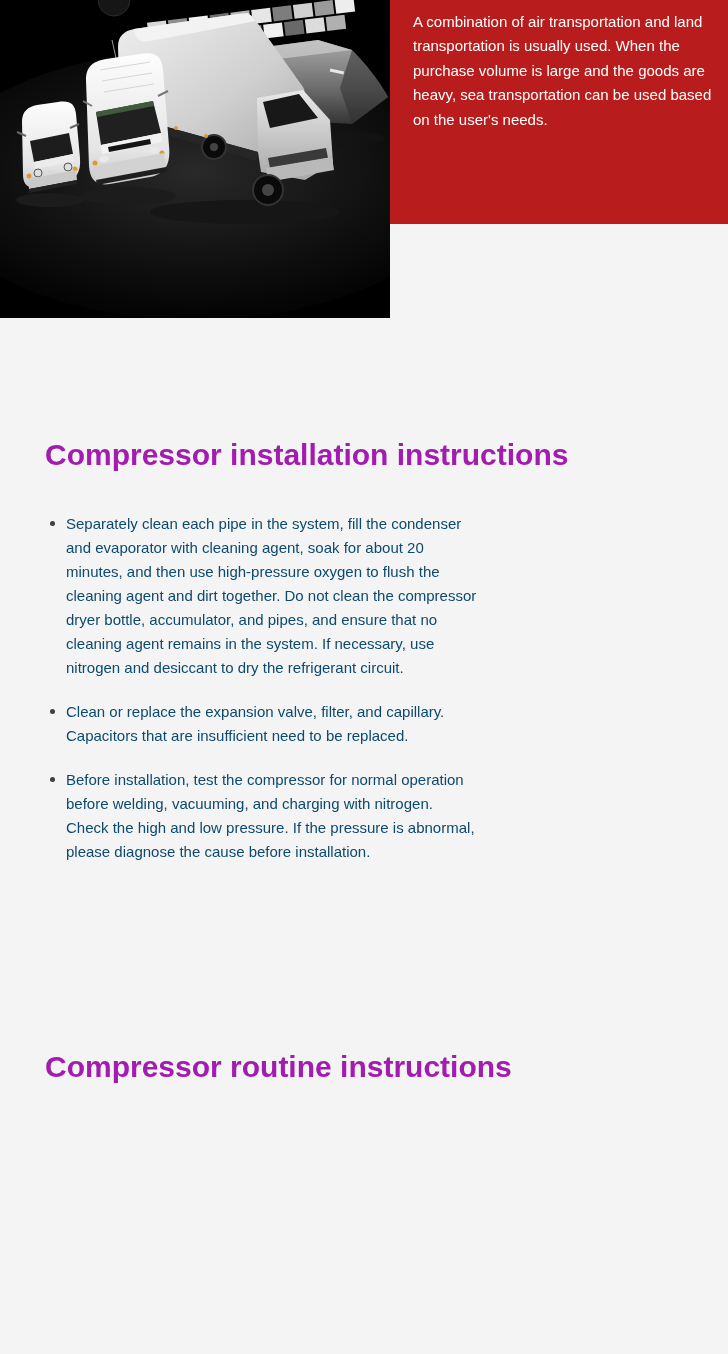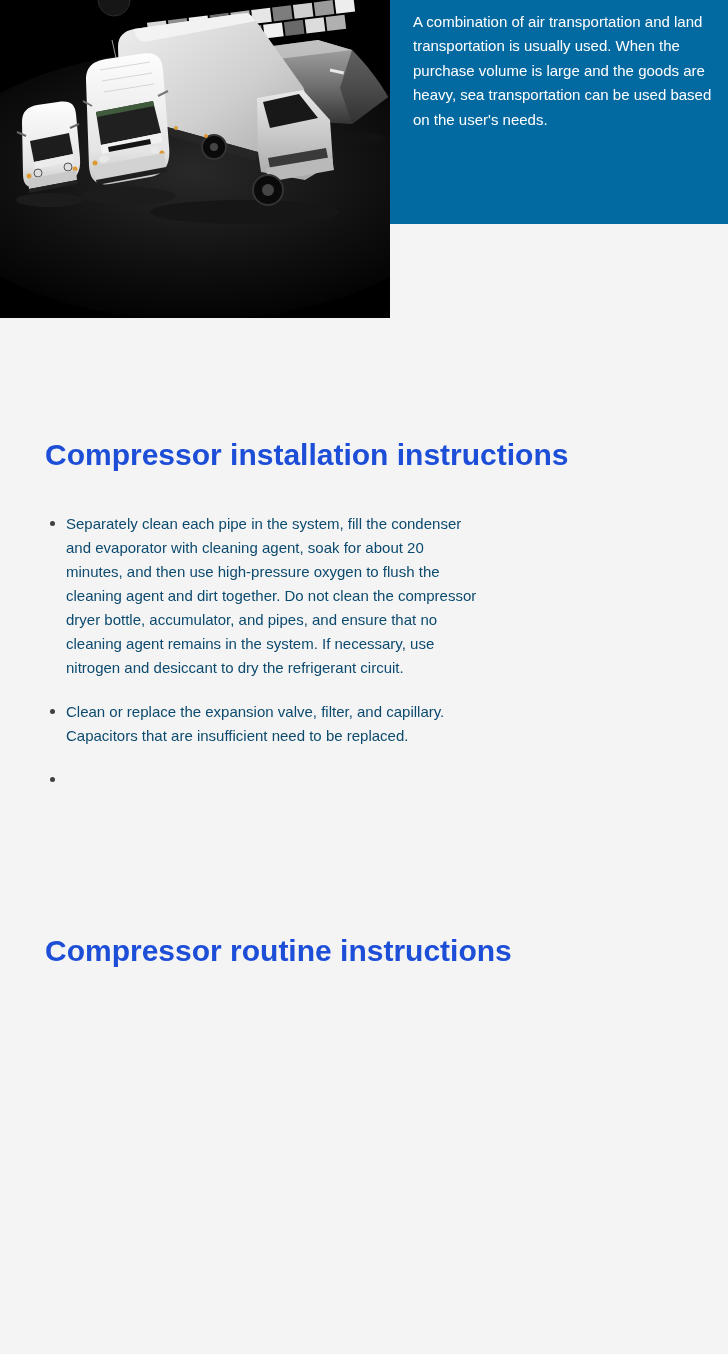--- a/index.html
+++ b/index.html
@@ -10,21 +10,21 @@
     overflow: hidden;
     background: #f4f4f4;
     font-family: "Liberation Sans", sans-serif;
   }
 
   
   .hero {
     position: relative;
     width: 728px;
     height: 224px;
-    background: #0369a1;
+    background: #b91c1c;
   }
   .hero-illustration {
     position: absolute;
     top: 0;
     left: 0;
     display: block;
   }
   .hero-text {
     position: absolute;
     left: 413px;
@@ -38,21 +38,21 @@
   }
 
   
   .content { padding: 0 45px; }
 
   .section-heading {
     margin: 0;
     font-size: 30px;
     line-height: 34px;
     font-weight: 700;
-    color: #1d4ed8;
+    color: #a21caf;
   }
   .heading-install { margin-top: 214px; }
   .heading-maintenance { margin-top: 186px; }
 
   .bullet-list {
     list-style: none;
     margin: 40px 0 0 0;
     padding: 0;
     width: 434px;
     color: #0c4a6e;
@@ -211,18 +211,19 @@
     <li>
       <span class="bullet-dot"></span>
       <span>Separately clean each pipe in the system, fill the condenser and evaporator with cleaning agent, soak for about 20 minutes, and then use high-pressure oxygen to flush the cleaning agent and dirt together. Do not clean the compressor dryer bottle, accumulator, and pipes, and ensure that no cleaning agent remains in the system. If necessary, use nitrogen and desiccant to dry the refrigerant circuit.</span>
     </li>
     <li>
       <span class="bullet-dot"></span>
       <span>Clean or replace the expansion valve, filter, and capillary. Capacitors that are insufficient need to be replaced.</span>
     </li>
     <li>
       <span class="bullet-dot"></span>
+      <span>Before installation, test the compressor for normal operation before welding, vacuuming, and charging with nitrogen. Check the high and low pressure. If the pressure is abnormal, please diagnose the cause before installation.</span>
     </li>
   </ul>
 
   <h2 class="section-heading heading-maintenance">Compressor routine instructions</h2>
 
 </main>
 
 </body></html>

